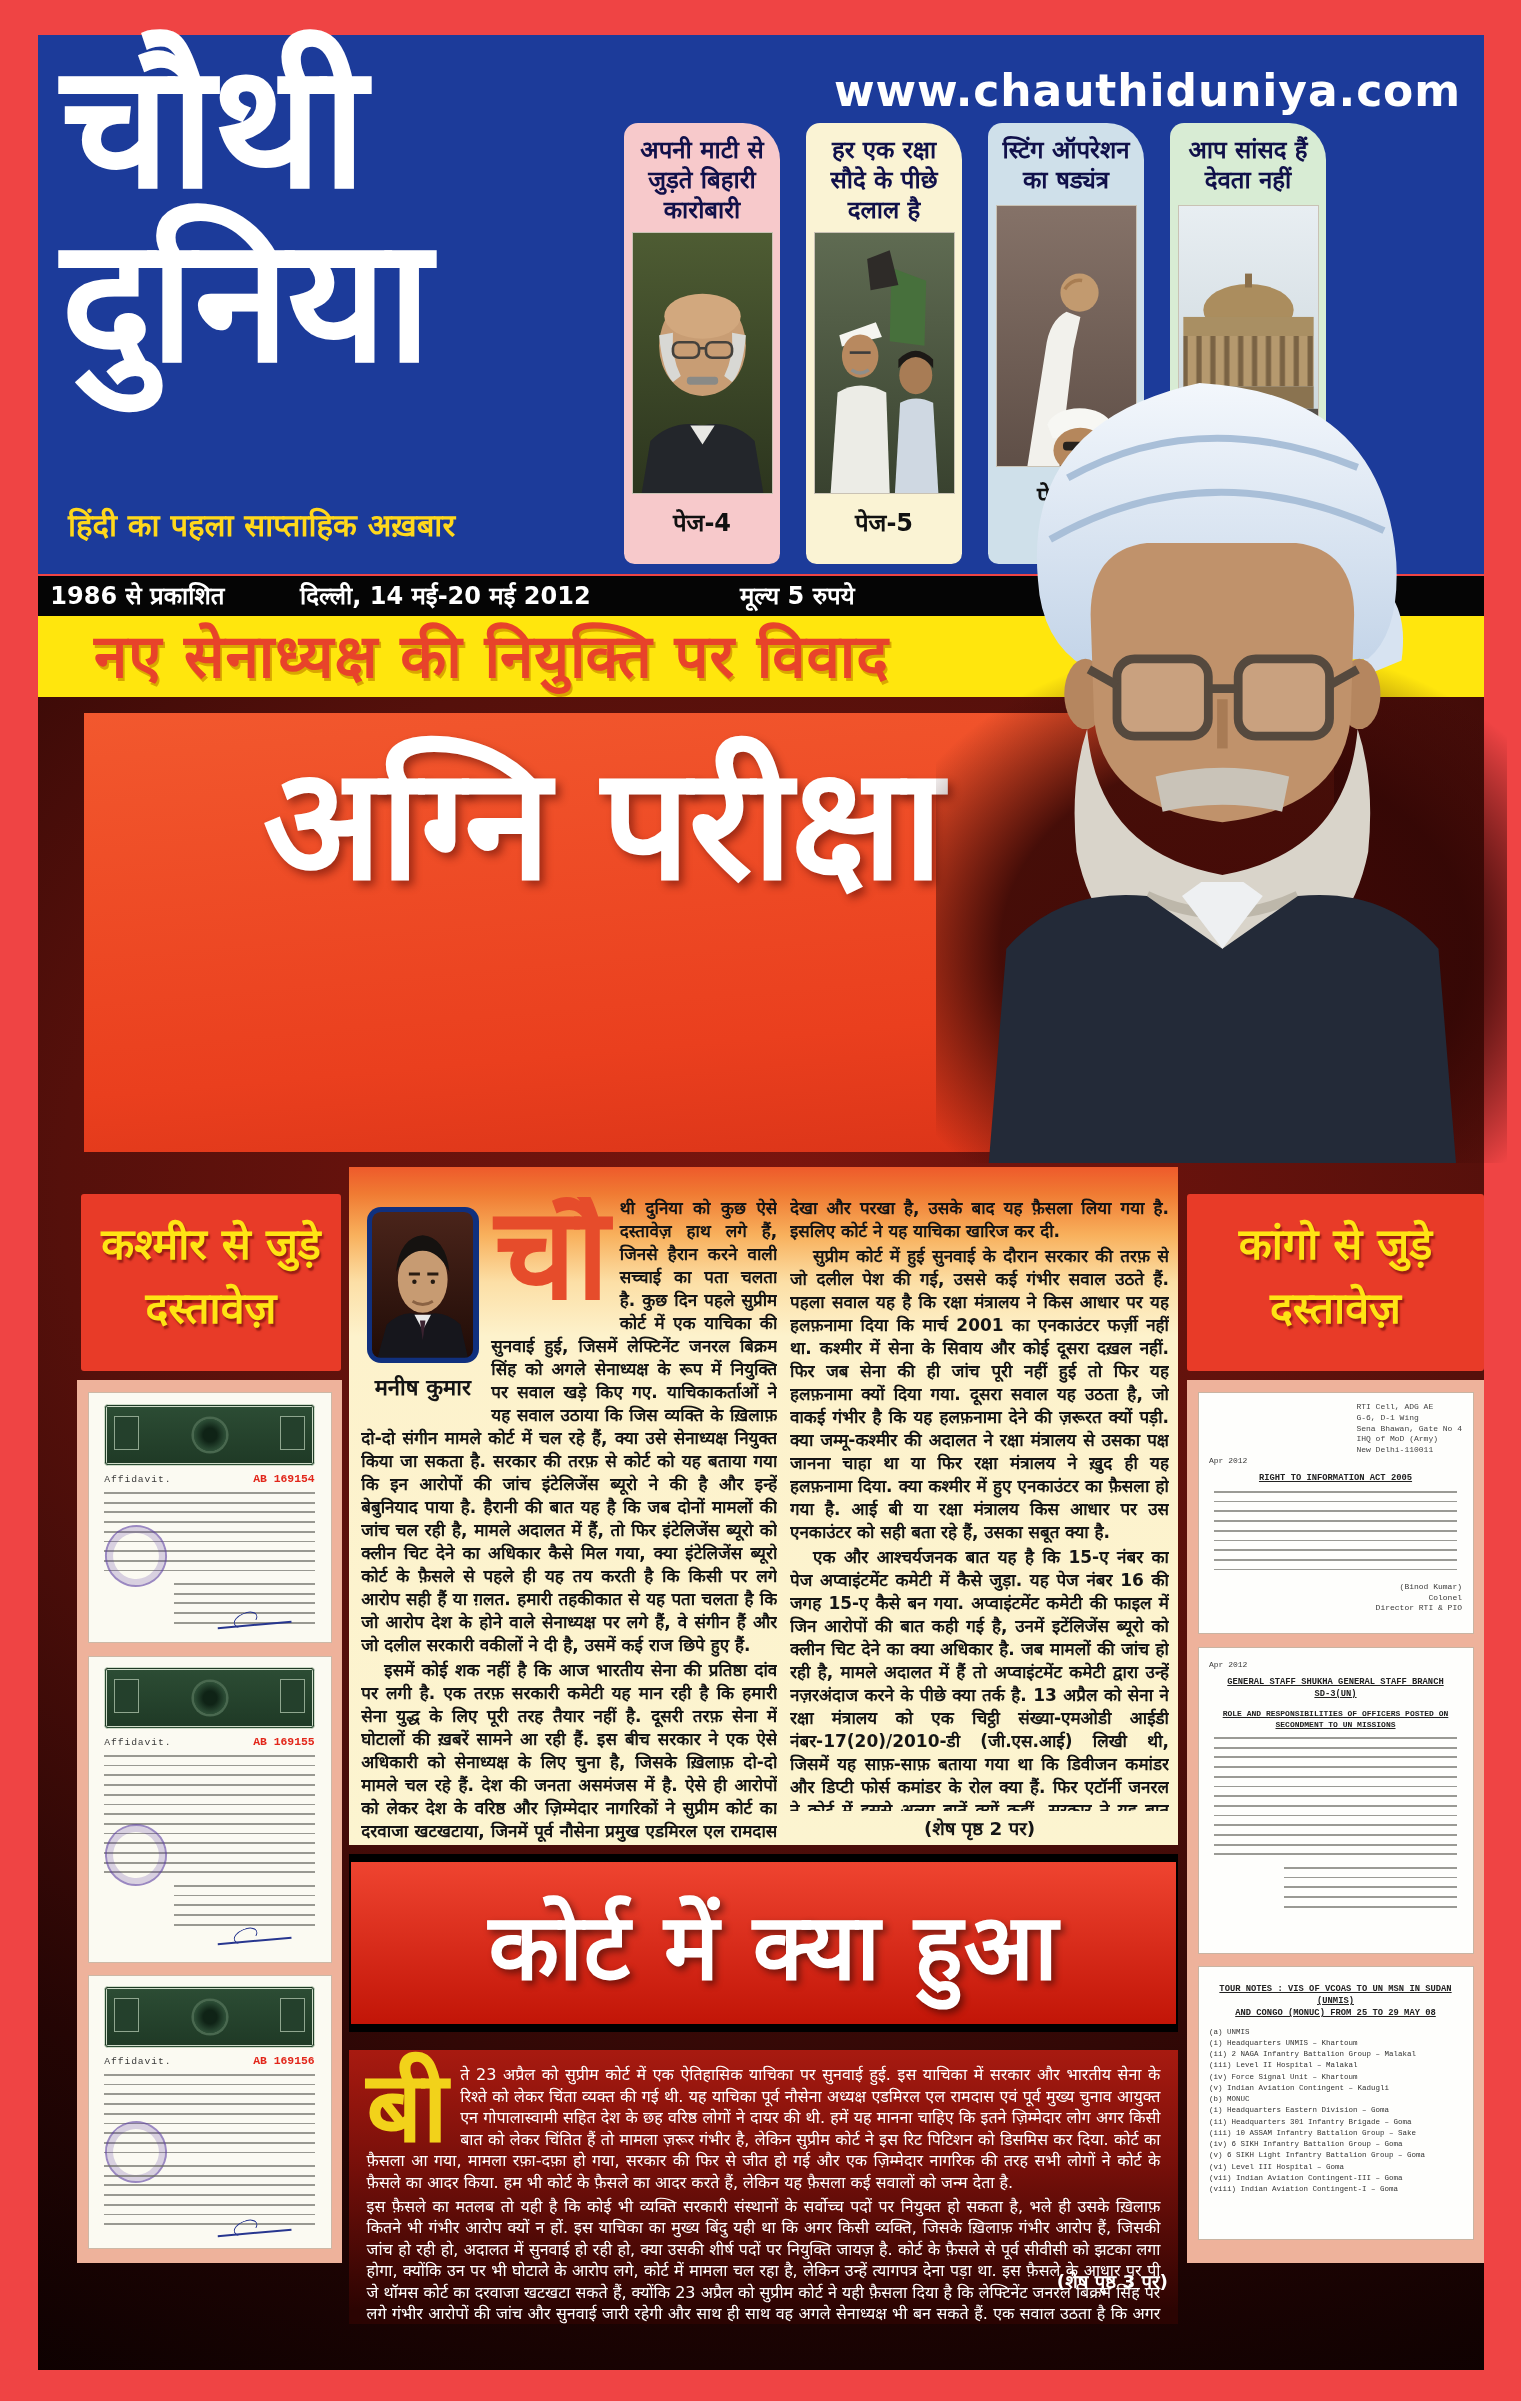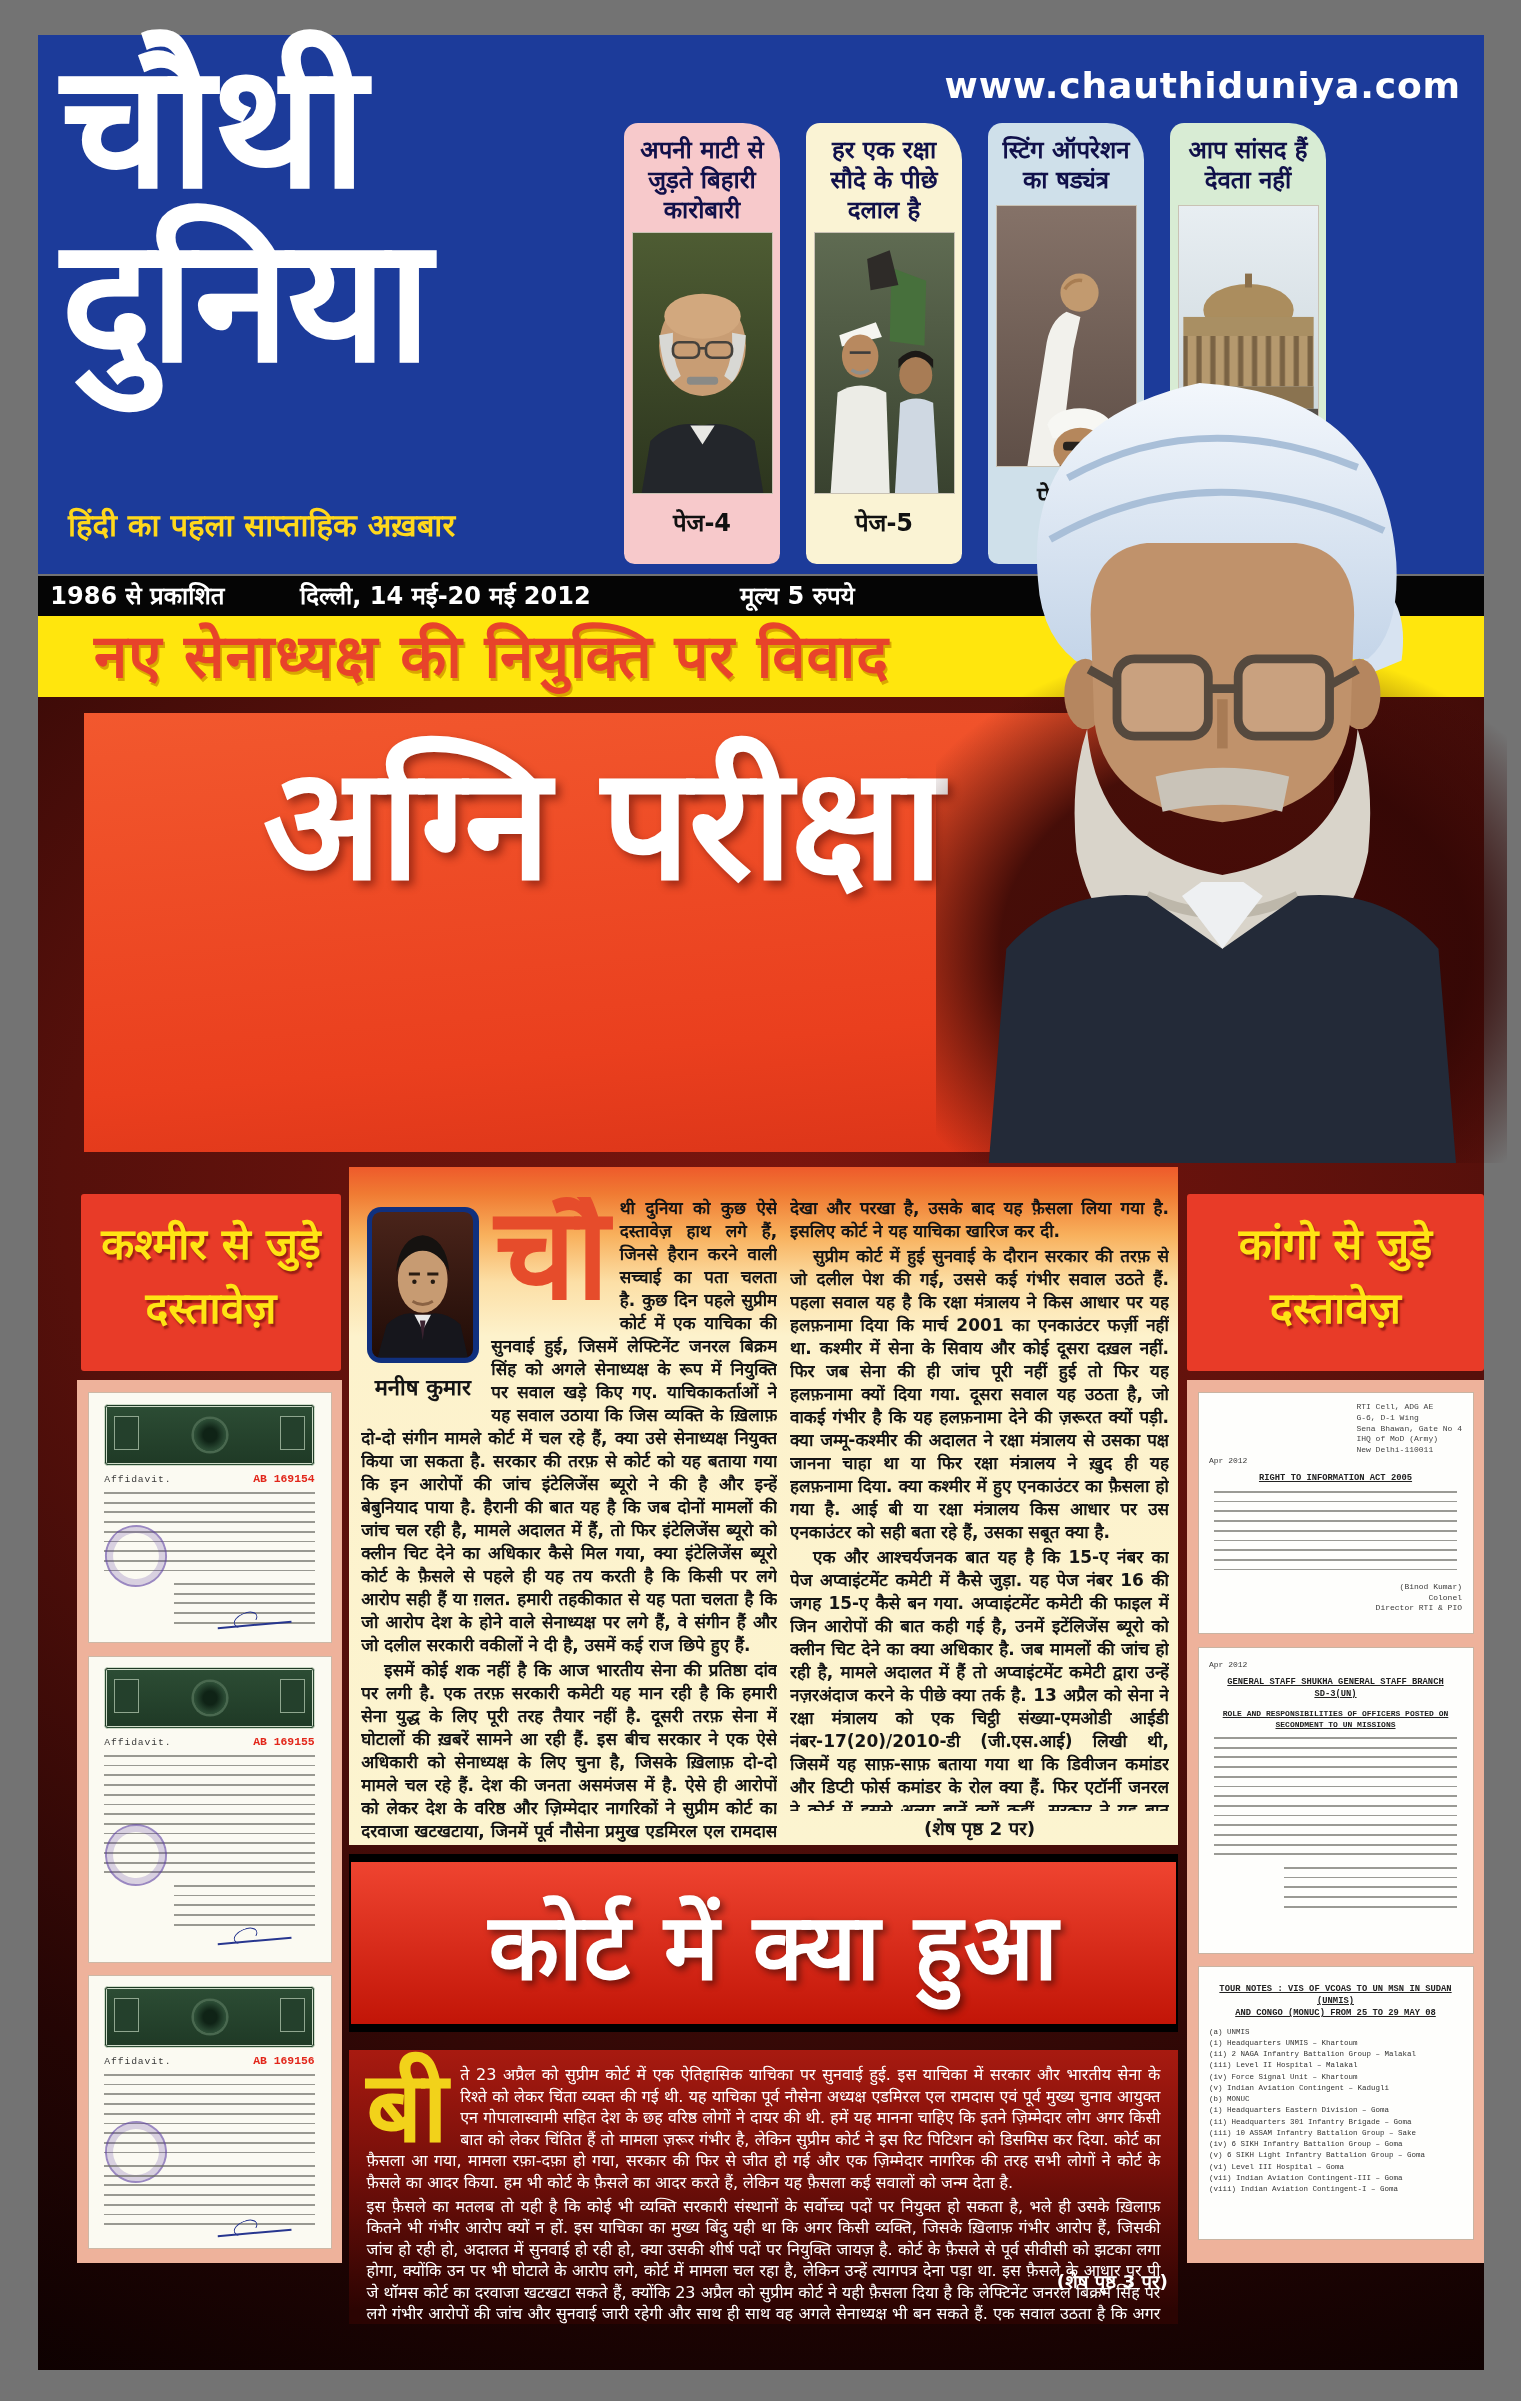--- a/index.html
+++ b/index.html
@@ -1,23 +1,23 @@
 <!DOCTYPE html>
 <html style="font-size:14px"><head>
 <meta charset="utf-8">
 <style>
   html,body{margin:0;padding:0;background:#ffffff;}
   body{font-family:"DejaVu Sans","Liberation Sans",sans-serif;}
-  .page{position:relative;width:1522px;height:2401px;background:#737373;overflow:hidden;}
+  .page{position:relative;width:1522px;height:2401px;background:#ef4444;overflow:hidden;}
 
   
   .masthead{position:absolute;left:38px;top:35px;width:1446px;height:539px;background:#1c3b9a;}
   .logo{position:absolute;left:23px;top:5.3px;color:#fff;font-weight:800;font-size:172px;line-height:1.01;letter-spacing:-2.6px;}
   .tagline{position:absolute;left:30px;top:468px;color:#ffd81c;font-size:31px;font-weight:700;}
-  .site-url{position:absolute;right:23px;top:30px;color:#fff;font-size:36px;font-weight:800;letter-spacing:0.9px;}
+  .site-url{position:absolute;right:23px;top:30px;color:#fff;font-size:44px;font-weight:800;letter-spacing:0.9px;}
 
   .promo-row{position:absolute;left:586px;top:88px;display:flex;gap:26px;}
   .pbox{width:156px;height:441px;border-radius:14px 37px 10.5px 10.5px;padding:12.3px 8.8px 10.5px;box-sizing:border-box;display:flex;flex-direction:column;align-items:center;}
   .pbox.pink{background:#f7c9cb;}
   .pbox.cream{background:#faf3d4;}
   .pbox.blue{background:#cfe0ea;}
   .pbox.green{background:#d8ecd4;}
   .ptitle{font-size:24px;font-weight:800;color:#10104a;text-align:center;line-height:1.25;min-height:63px;}
   .pphoto{width:139px;height:260px;margin-top:7px;border:0.9px solid #c9c2b4;background:#777;flex:none;}
   .pphoto svg{display:block;width:100%;height:100%;}

